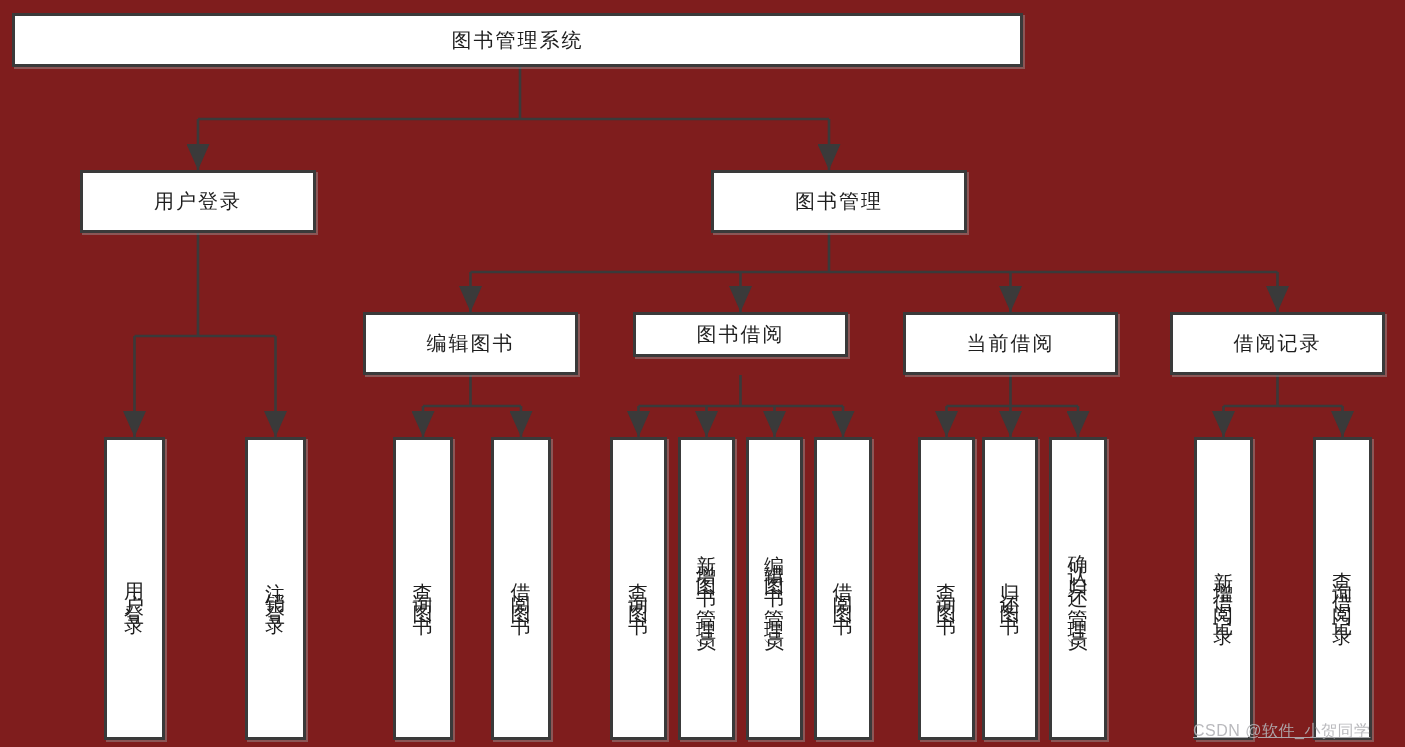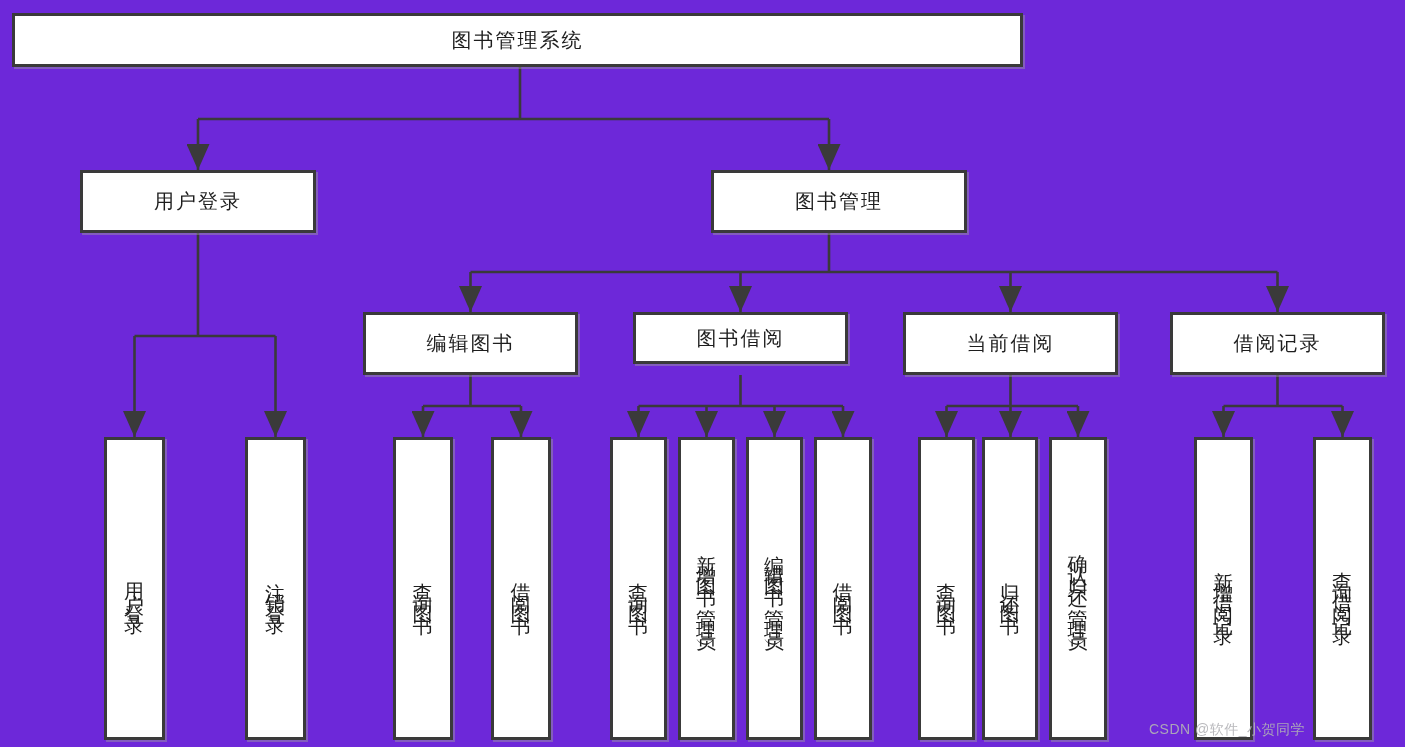--- a/index.html
+++ b/index.html
@@ -1,33 +1,33 @@
 <!DOCTYPE html>
 <html><head>
 <meta charset="utf-8">
 <style>
   html,body{margin:0;padding:0;background:#ffffff;}
   .canvas{
-    position:relative;width:1405px;height:747px;background:#6d28d9;
+    position:relative;width:1405px;height:747px;background:#7f1d1d;
     font-family:"Liberation Sans",sans-serif;overflow:hidden;color:#1e1e1e;
   }
   .wires{position:absolute;left:0;top:0;}
   .node{
     position:absolute;box-sizing:border-box;background:#ffffff;
     border:3px solid #3a3a3a;display:flex;align-items:center;justify-content:center;
     box-shadow:2px 2px 0 rgba(158,158,158,0.45);
   }
   .node.h span{font-size:20px;letter-spacing:2px;white-space:nowrap;}
   .node.v span{
     writing-mode:vertical-rl;text-orientation:mixed;
     font-size:20px;letter-spacing:11px;line-height:1;white-space:nowrap;
   }
   .watermark{
-    position:absolute;left:1149px;top:721px;font-size:14px;letter-spacing:0.5px;
-    color:#b2b2b6;white-space:nowrap;z-index:5;opacity:0.9;
+    position:absolute;left:1193px;top:721px;font-size:16px;letter-spacing:0.5px;
+    color:#b2b2b6;white-space:nowrap;z-index:5;opacity:0.9;text-decoration:underline;
   }
 </style>
 </head>
 <body>
 
 <div class="canvas">
 
   <svg class="wires" width="1405" height="747" viewBox="0 0 1405 747">
     <defs>
       <marker id="arr" markerUnits="userSpaceOnUse" markerWidth="27" markerHeight="23" refX="26" refY="11.5" orient="auto">
@@ -78,21 +78,21 @@
   <div class="node h" style="left:80px;top:170px;width:236px;height:63px">
     <span>用户登录</span>
   </div>
   <div class="node h" style="left:711px;top:170px;width:256px;height:63px">
     <span>图书管理</span>
   </div>
 
   <div class="node h" style="left:363px;top:312px;width:215px;height:63px">
     <span>编辑图书</span>
   </div>
-  <div class="node h" style="left:633px;top:312px;width:215px;height:52px">
+  <div class="node h" style="left:633px;top:312px;width:215px;height:45px">
     <span>图书借阅</span>
   </div>
   <div class="node h" style="left:1170px;top:312px;width:215px;height:63px">
     <span>借阅记录</span>
   </div>
   <div class="node h" style="left:903px;top:312px;width:215px;height:63px">
     <span>当前借阅</span>
   </div>
 
   <div class="node v" style="left:104px;top:437px;width:61px;height:303px">

